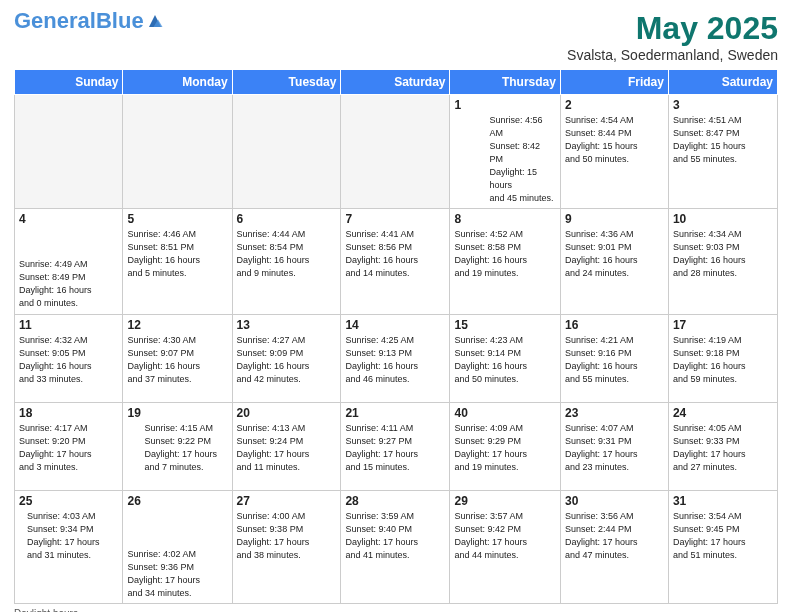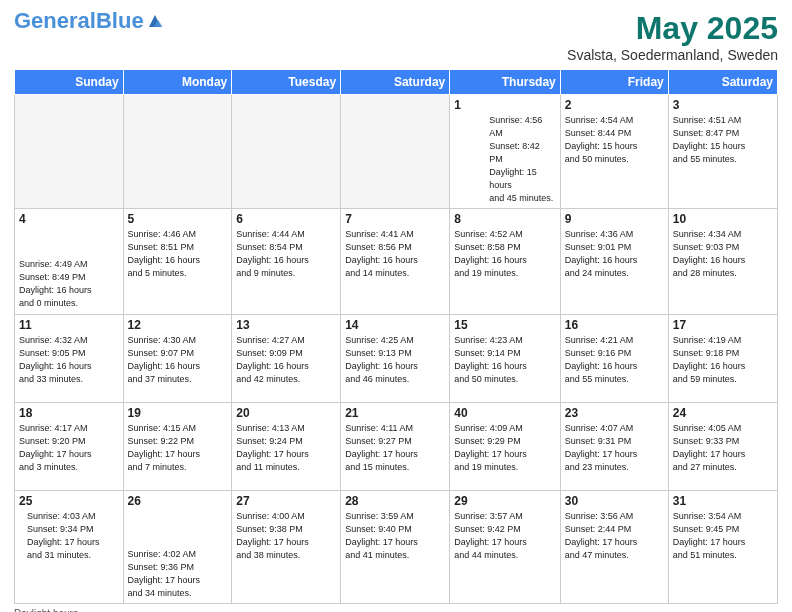--- a/index.html
+++ b/index.html
@@ -268,21 +268,21 @@
         <tr>
           <td>
             <span class="day-number">18</span>
             <div class="day-info" style="white-space: pre-line;">Sunrise: 4:17 AM
 Sunset: 9:20 PM
 Daylight: 17 hours
 and 3 minutes.</div>
           </td>
           <td>
             <span class="day-number">19</span>
-            <div class="day-info" style="white-space: pre-line;">Sunrise: 4:15 AM
+            <div class="day-info" style="white-space: pre-line; margin-left: 17px;">Sunrise: 4:15 AM
 Sunset: 9:22 PM
 Daylight: 17 hours
 and 7 minutes.</div>
           </td>
           <td>
             <span class="day-number">20</span>
             <div class="day-info" style="white-space: pre-line;">Sunrise: 4:13 AM
 Sunset: 9:24 PM
 Daylight: 17 hours
 and 11 minutes.</div>

